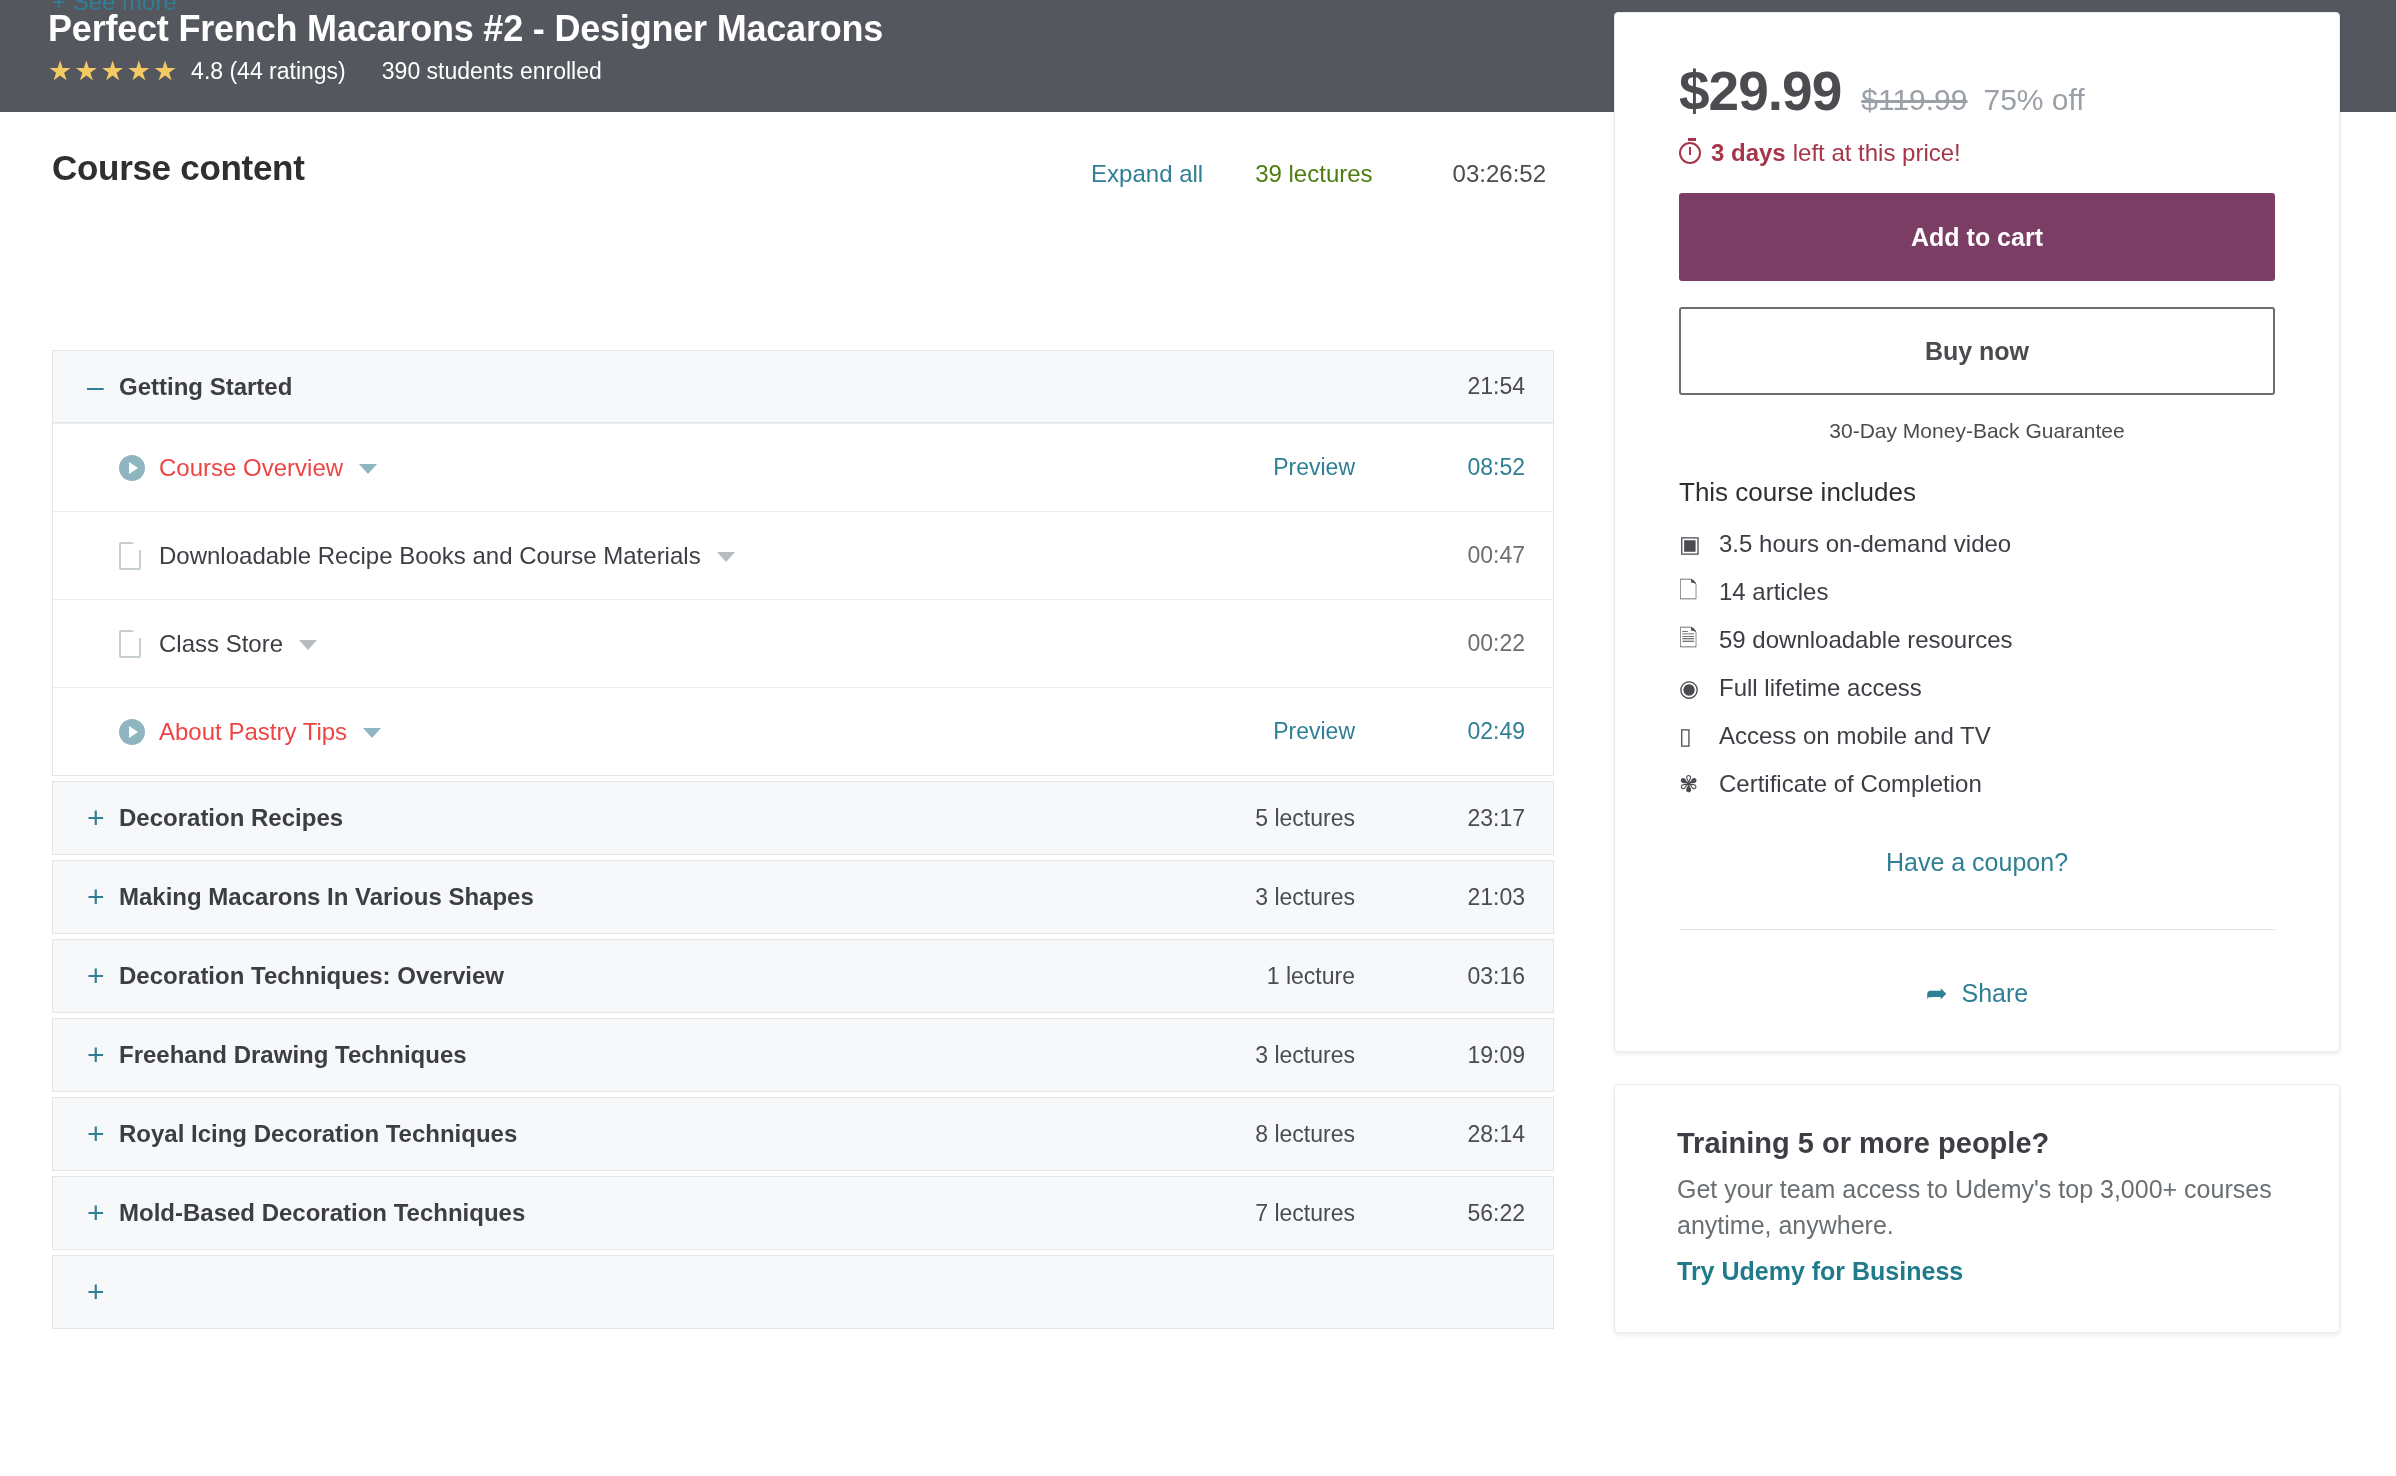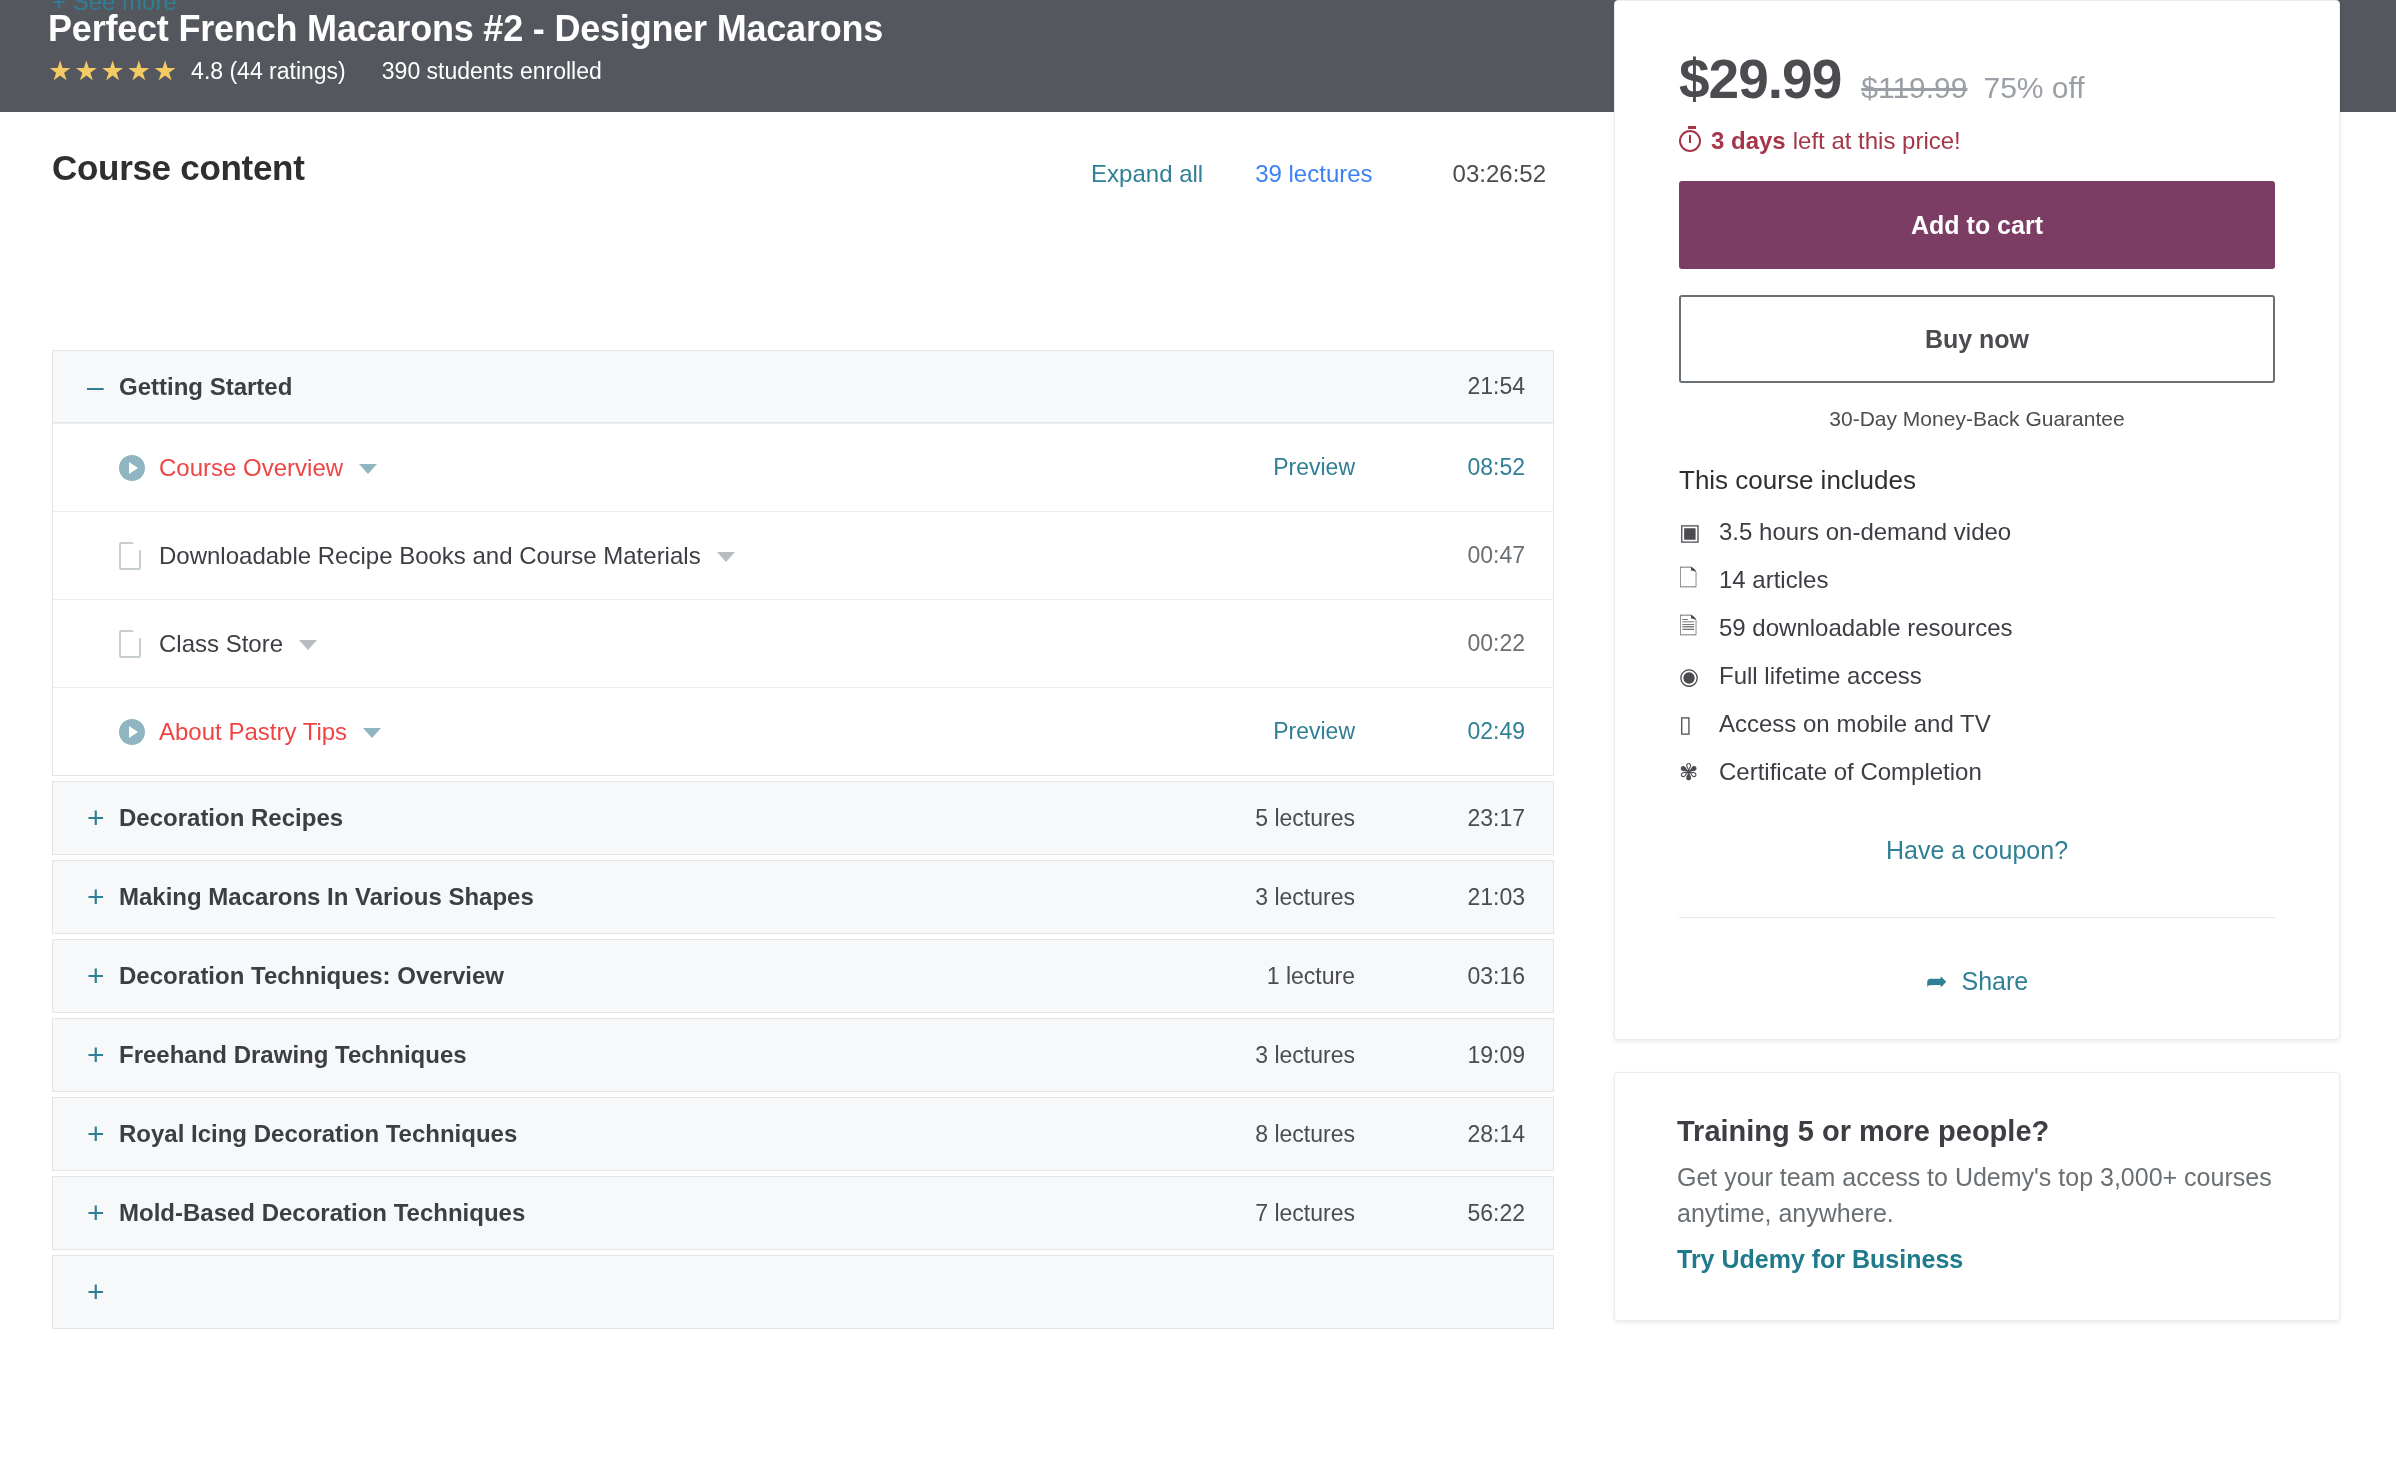--- a/index.html
+++ b/index.html
@@ -41,21 +41,21 @@
   }
   .section-head {
     position:absolute; left: 52px; top: 36px;
     font-size: 35px; font-weight: 700; color: #2d2f31; letter-spacing:-0.3px;
   }
   .head-right {
     position:absolute; right: 54px; top: 48px;
     display:flex; align-items:baseline; white-space:nowrap;
   }
   .expand-all { font-size: 24px; color: #2f7f95; margin-right: 52px; cursor:pointer; }
-  .lec-count { font-size: 24px; color: #3b82f6; margin-right: 80px; }
+  .lec-count { font-size: 24px; color: #4d7c0f; margin-right: 80px; }
   .total-time { font-size: 24px; color: #4a4c50; }
 
   
   .accordion {
     position:absolute; left: 52px; top: 238px; width: 1502px;
   }
   .sec-card {
     border: 1px solid #e3e5e7;
     background: #fff;
     margin-bottom: 1px;
@@ -122,21 +122,21 @@
   .doc-ico:after { content:""; position:absolute; right:-2px; top:-2px;
      border-top: 9px solid #ffffff; border-left: 9px solid transparent; }
 
   
   .side { position:absolute; left: 1614px; top: 0px; width: 726px; }
   .card {
     background:#fff; border-radius: 4px;
     box-shadow: 0 2px 4px rgba(0,0,0,.08);
     border: 1px solid #ececec;
   }
-  .card.buy { padding: 46px 64px 42px 64px; }
+  .card.buy { padding: 46px 64px 42px 64px; margin-top: 12px; }
   .price-row { display:flex; align-items:baseline; white-space:nowrap; }
   .price-now { font-size: 55px; font-weight: 700; color: #4a4c50; letter-spacing:-1px; }
   .price-was { font-size: 30px; color: #9aa0a6; text-decoration: line-through; margin-left: 20px; }
   .price-off { font-size: 30px; color: #9aa0a6; margin-left: 16px; }
   .deadline {
     display:flex; align-items:center; margin-top: 16px;
     font-size: 24px; color: #a5364a; white-space:nowrap;
   }
   .deadline .timer-ico {
     width: 22px; height: 22px; border: 2px solid #a5364a; border-radius:50%;

